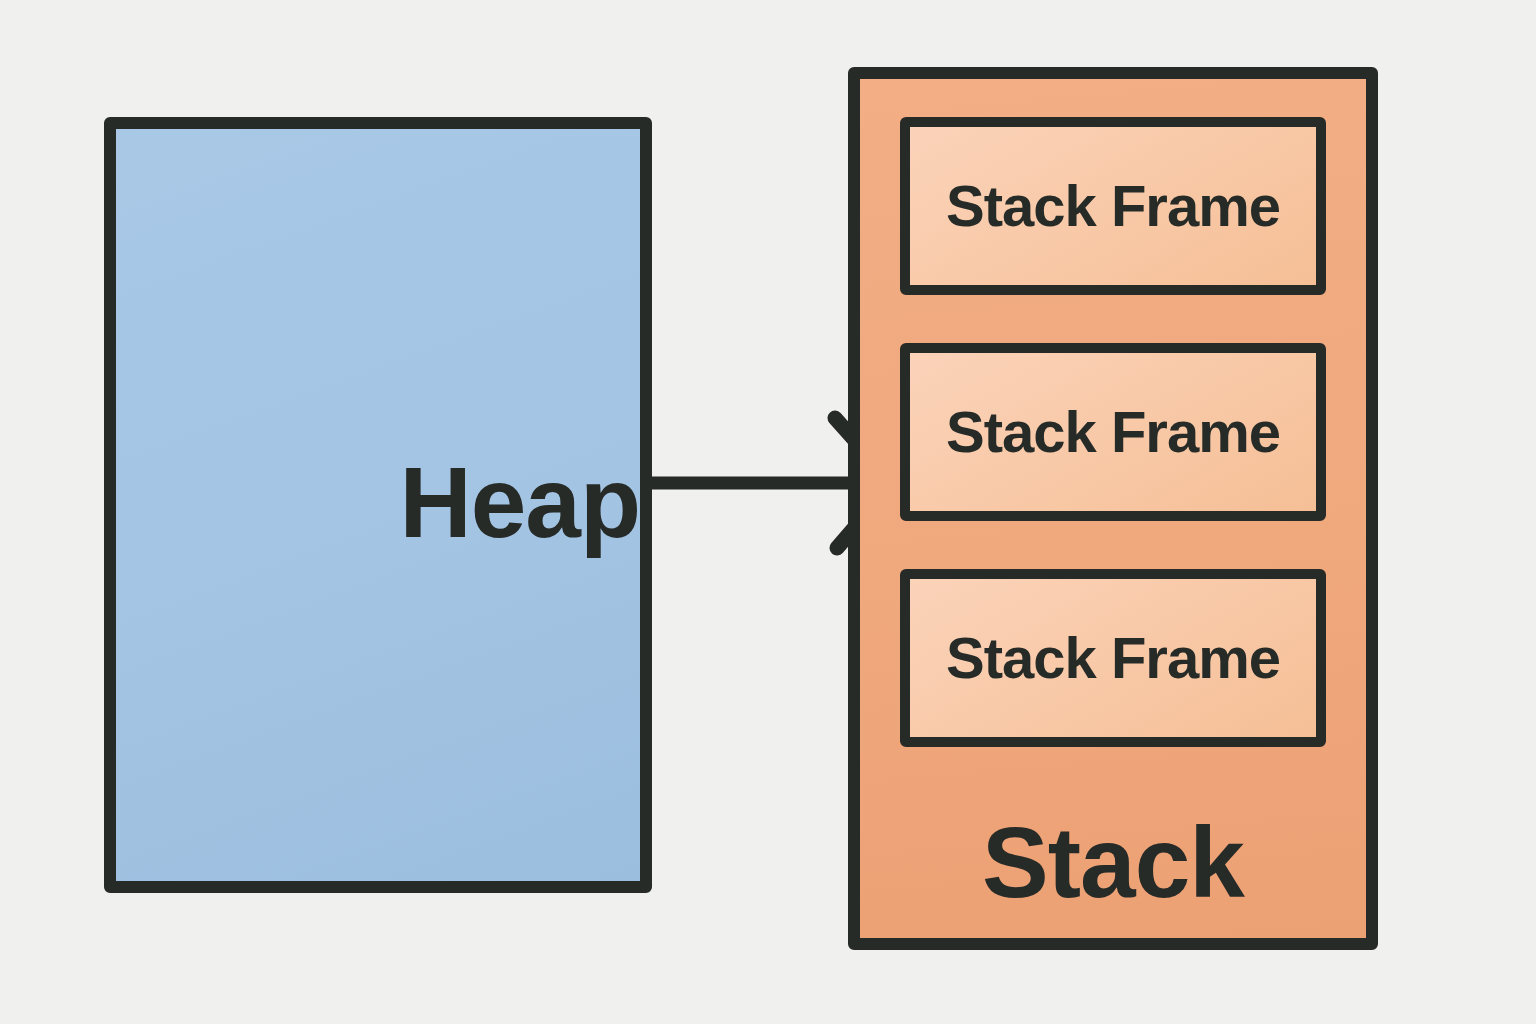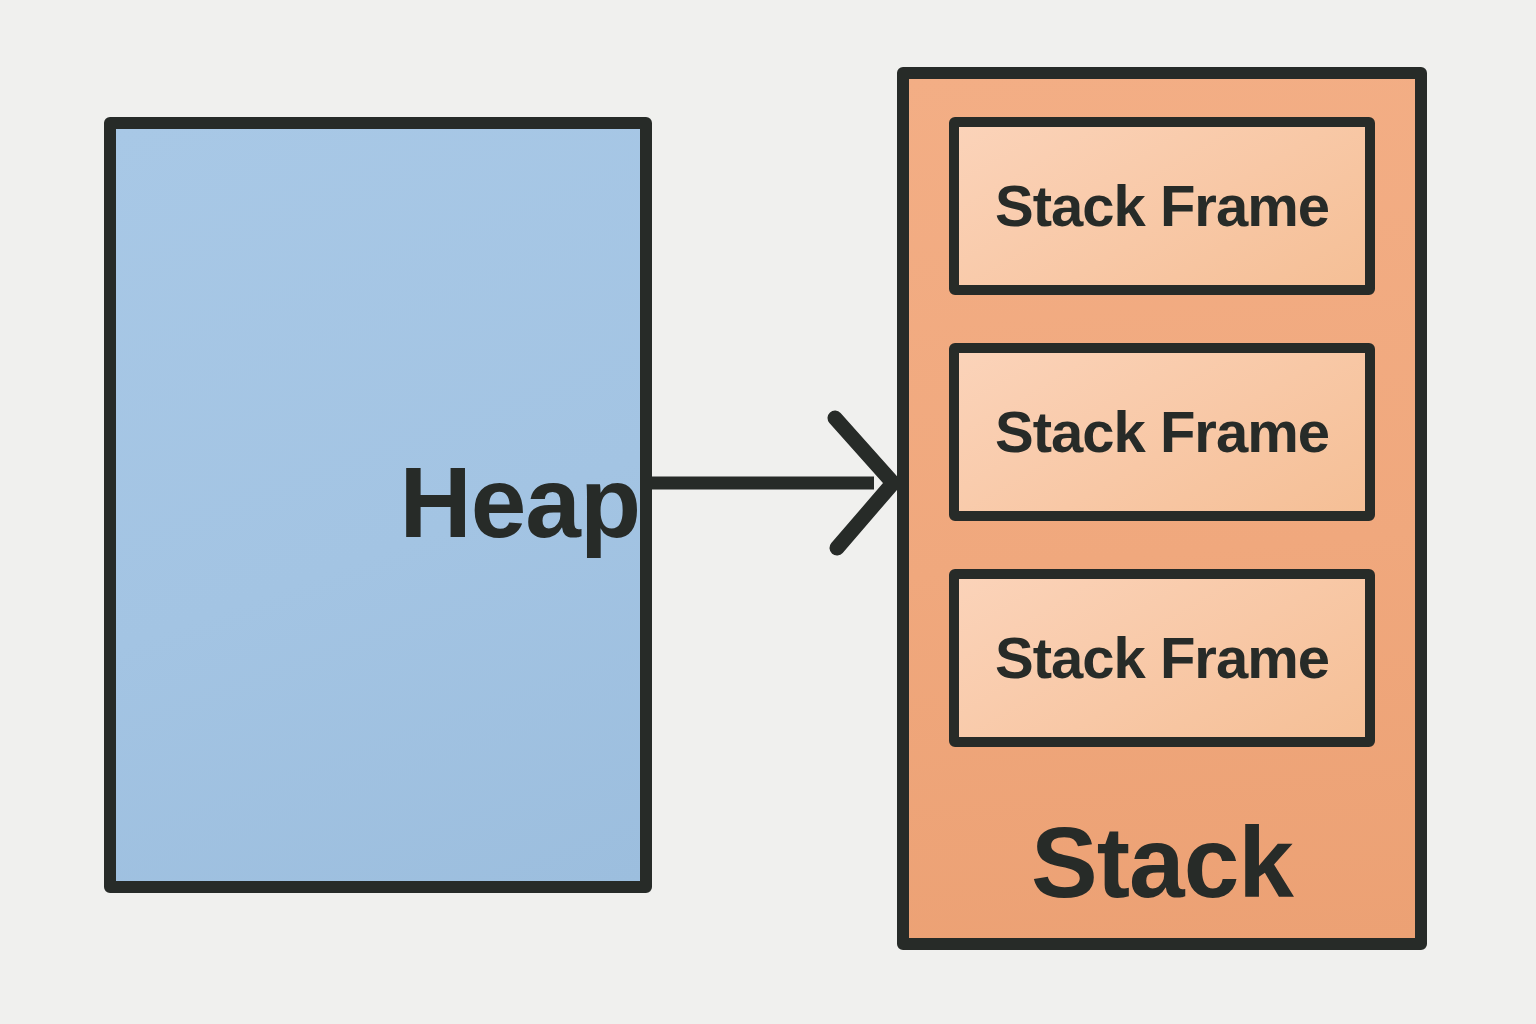--- a/index.html
+++ b/index.html
@@ -33,21 +33,21 @@
   }
   .heap-label{
     font-size:100px;
     font-weight:700;
     letter-spacing:-1px;
     line-height:1;
     padding-bottom:6px;
   }
   .stack-box{
     position:absolute;
-    left:897px;top:67px;
+    left:848px;top:67px;
     width:530px;height:883px;
     border:12px solid var(--ink);
     border-radius:6px;
     background:linear-gradient(175deg,#f3ae85 0%,var(--stack-fill) 55%,#eca174 100%);
     display:flex;flex-direction:column;
     padding:38px 40px 0 40px;
   }
   .stack-frame{
     flex:0 0 auto;
     height:178px;

